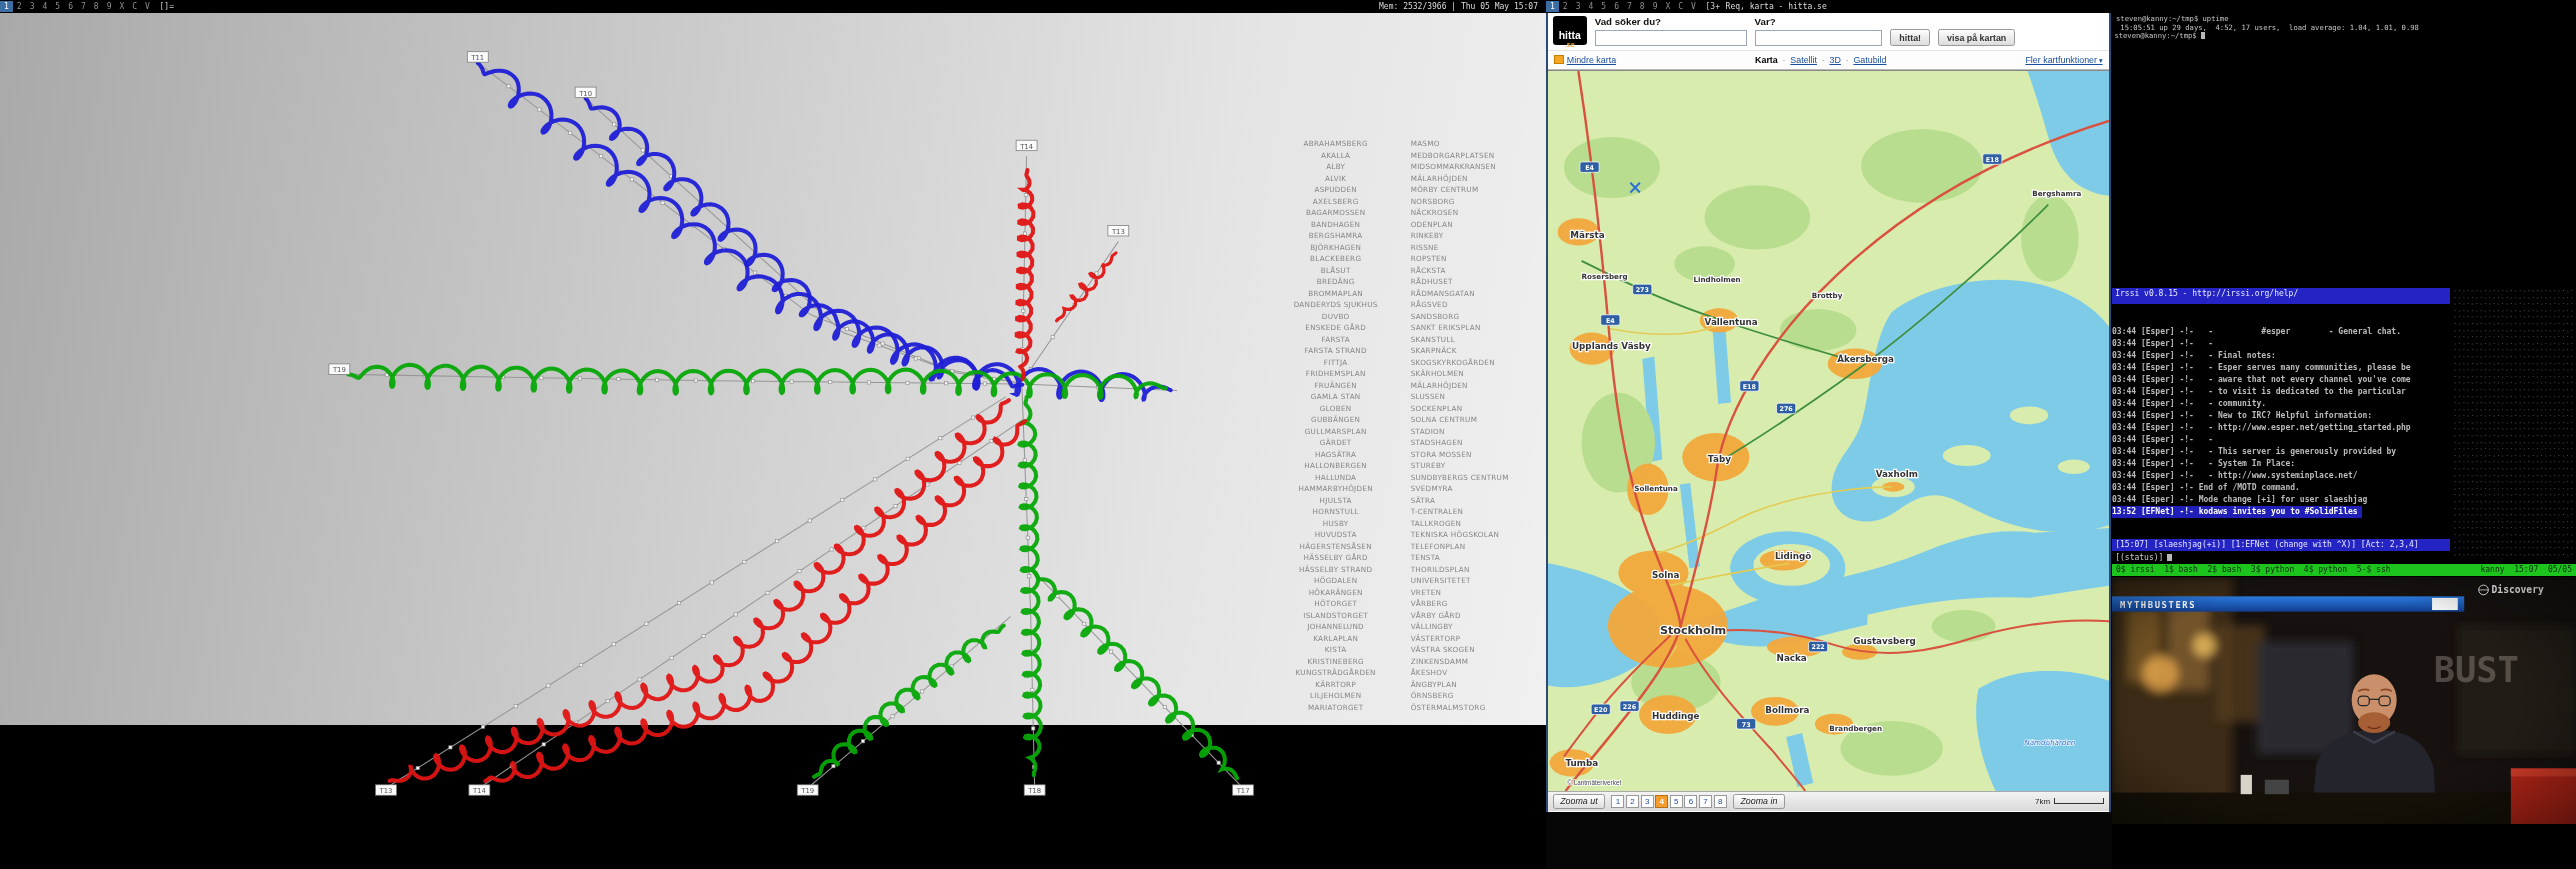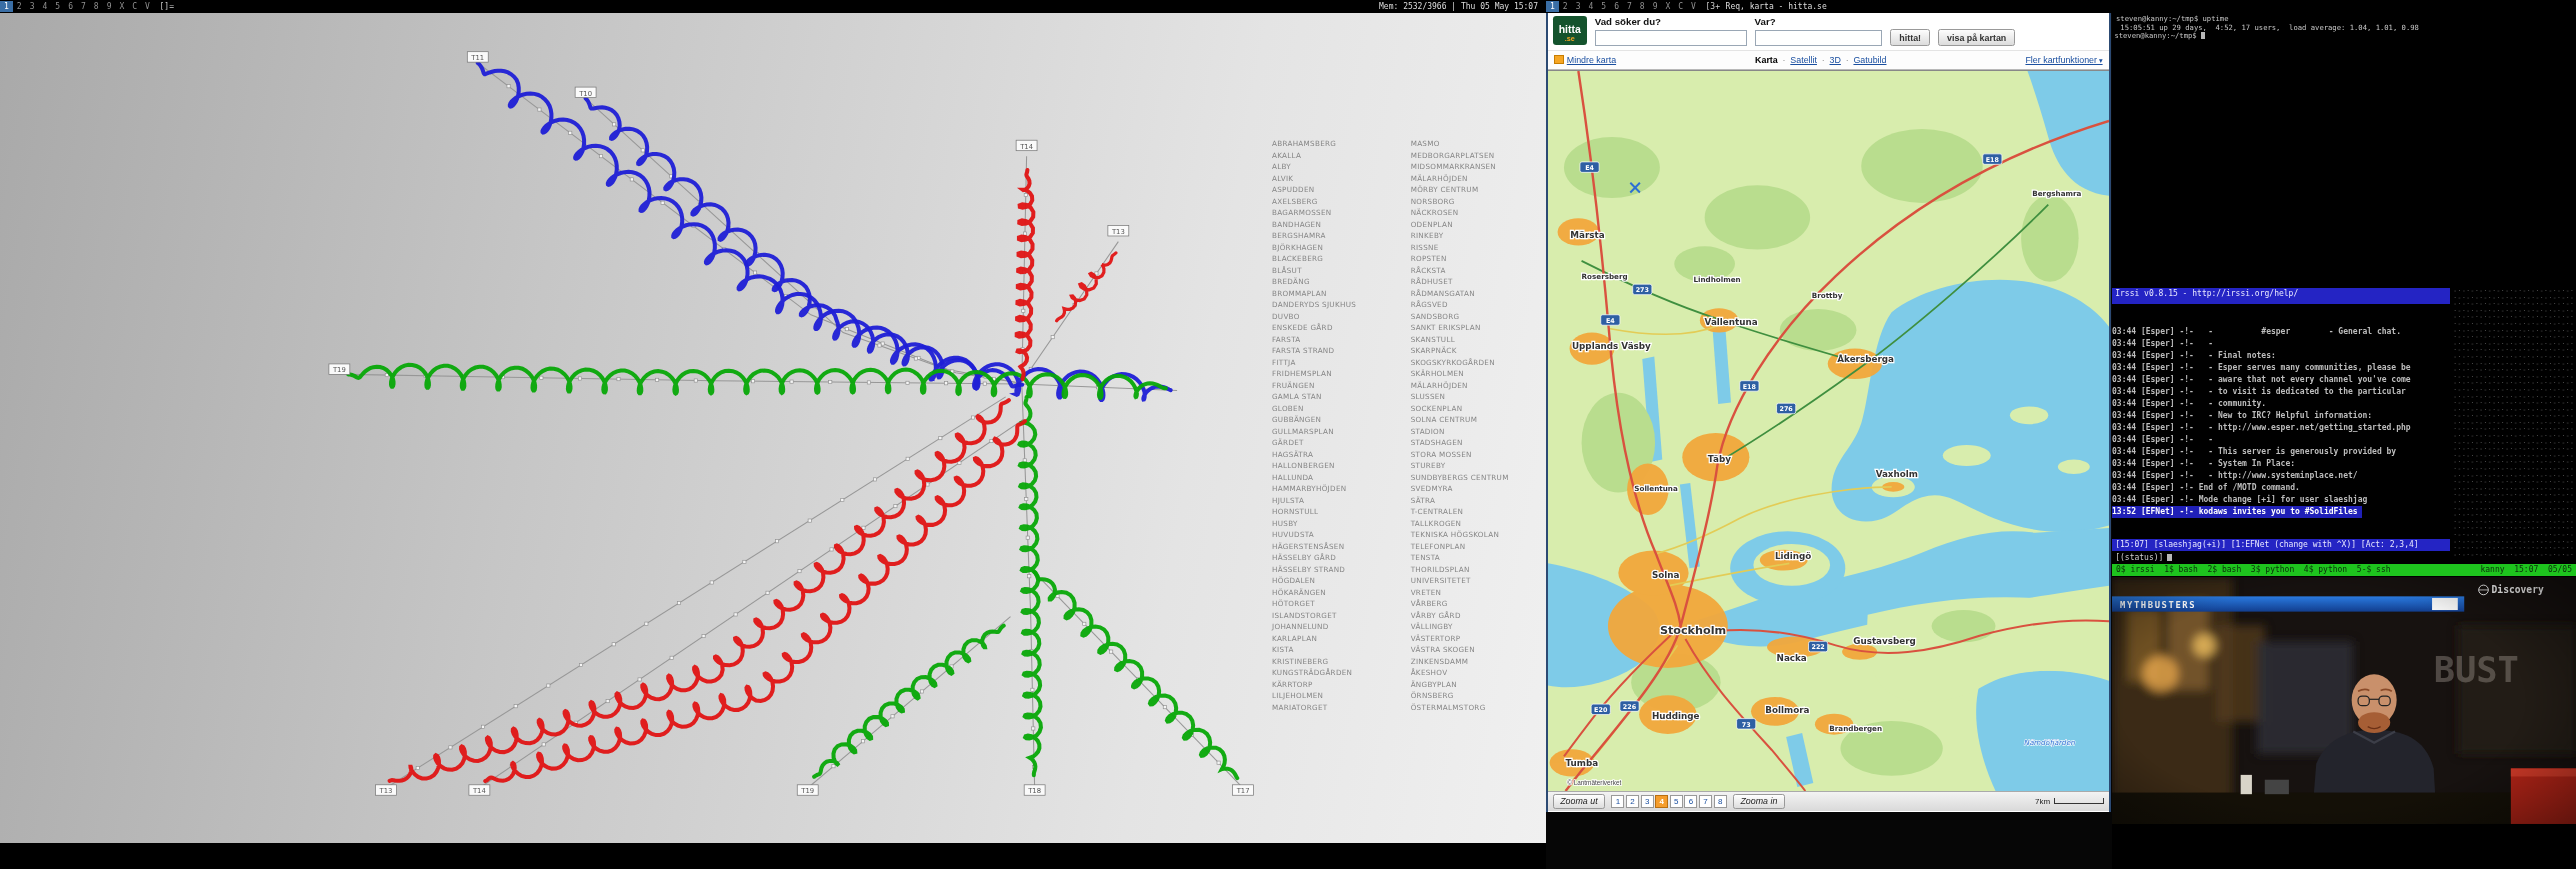--- a/index.html
+++ b/index.html
@@ -10,39 +10,39 @@
   .barseg{display:flex;align-items:center;font:8px "DejaVu Sans Mono",monospace;color:#9a9a9a;}
   .bar-left{width:1546px;}
   .bar-right{width:1030px;}
   .tag{padding:0.8px 4px;color:#8f8f8f;cursor:default;}
   .tag.sel{background:#3a6ea5;color:#fff;}
   .layout{color:#cfcfcf;padding:0 5.6px;}
   .bar-title{color:#dedede;white-space:nowrap;overflow:hidden;}
   .bar-status{margin-left:auto;color:#dedede;padding-right:8px;white-space:pre;}
 
   
-  .desktop{position:absolute;left:0;top:13px;width:1546px;height:830px;
+  .desktop{position:absolute;left:0;top:13px;width:1546px;height:712px;
     background:linear-gradient(100deg,#a9a9a9 0%,#c6c6c6 35%,#e4e4e4 75%,#f0f0f0 100%);}
   #metro-svg{position:absolute;left:312px;top:36px;width:1022px;height:757px;}
 
   #station-list{position:absolute;left:1272px;top:126px;width:266px;}
   .st-row{display:flex;gap:11.3px;height:11.5px;font-family:"DejaVu Sans",sans-serif;font-size:7.2px;
     color:#858585;letter-spacing:0.3px;white-space:nowrap;}
-  .st-row .l{flex:1;text-align:left;}
+  .st-row .l{flex:1;text-align:center;}
   .st-row .r{flex:1;text-align:left;}
 
   
   .right-bg{position:absolute;left:1546px;top:13px;width:1030px;height:857px;background:#060606;}
 
   
   .browser{position:absolute;left:1546px;top:13px;width:565px;height:799px;background:#fff;
     border-left:2.4px solid #2c4a73;border-right:2.4px solid #2c4a73;box-sizing:border-box;}
   .b-row1{height:37px;display:flex;align-items:flex-start;gap:8px;padding:3.2px 6.4px 0 4.8px;box-sizing:border-box;}
-  .logo{width:34px;height:29px;background:#14532d;border-radius:3.2px;color:#fff;text-align:center;
-    font-weight:bold;font-size:10.5px;line-height:12px;padding-top:7px;box-sizing:border-box;cursor:pointer;}
+  .logo{width:34px;height:29px;background:#000000;border-radius:3.2px;color:#fff;text-align:center;
+    font-weight:bold;font-size:10.5px;line-height:12px;padding-top:13px;box-sizing:border-box;cursor:pointer;}
   .logo .se{display:block;color:#f6a623;font-size:7.2px;line-height:7.2px;}
   .fld label{display:block;font-size:9.7px;font-weight:bold;color:#111;margin-bottom:1.6px;}
   .fld input{height:13.7px;border:0.8px solid #9aa7b5;font-size:8.9px;padding:0 2.4px;}
   .fld.what input{width:145px;}
   .fld.where input{width:121px;}
   .btn{margin-top:13px;height:17px;font-size:8.9px;font-weight:bold;color:#333;background:linear-gradient(#fdfdfd,#dcdcdc);
     border:0.8px solid #999;border-radius:2.4px;padding:0 8px;cursor:pointer;}
   .b-row2{height:17.7px;display:flex;align-items:center;padding:0 6.4px;font-size:8.9px;
     border-top:0.8px solid #e4e4e4;border-bottom:0.8px solid #b9b9b9;background:#fdfdfd;}
   .mini-icon{width:7.2px;height:7.2px;background:#f6a623;border:0.8px solid #c77d00;margin-right:3.2px;}

